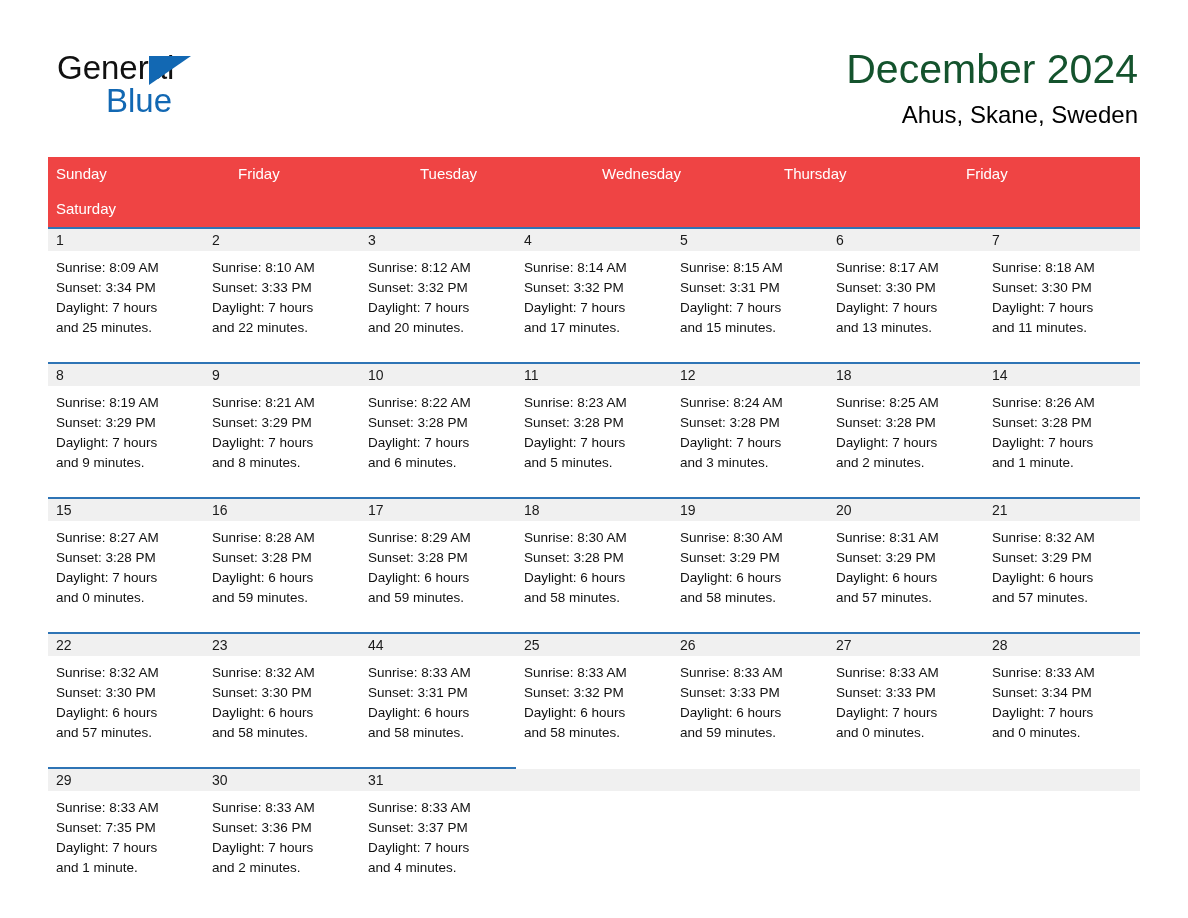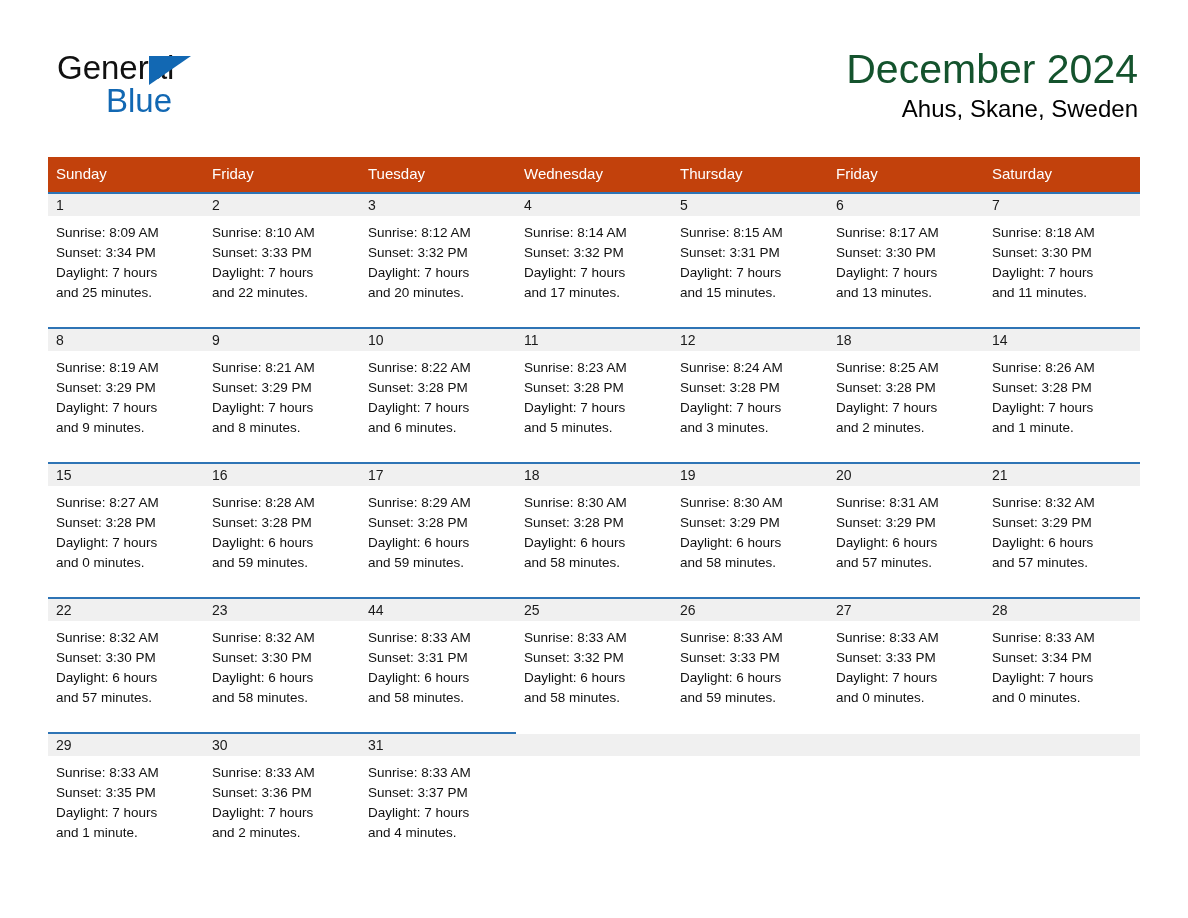--- a/index.html
+++ b/index.html
@@ -75,34 +75,35 @@
     line-height: 50px;
     font-weight: 400;
     color: #14532d;
     white-space: nowrap;
   }
   .cal-subtitle {
     font-size: 24px;
     line-height: 30px;
     font-weight: 400;
     color: #000000;
+    margin-top: 6px;
     white-space: nowrap;
   }
 
   
   .calendar {
     position: absolute;
     left: 48px;
     top: 157px;
     width: 1092px;
   }
   .weekday-row {
     display: grid;
-    grid-template-columns: repeat(7, 1fr);
-    background: #c2410c;
+    grid-template-columns: repeat(6, 1fr);
+    background: #ef4444;
   }
   .weekday-cell {
     color: #ffffff;
     font-size: 15px;
     line-height: 18px;
     padding: 8px 0 9px 8px;
     box-sizing: border-box;
     white-space: nowrap;
   }
   .week-row {
@@ -434,21 +435,21 @@
           <div>and 0 minutes.</div>
         </div>
       </div>
     </div>
 
     <div class="week-row">
       <div class="day-cell">
         <div class="day-number-band">29</div>
         <div class="day-body">
           <div>Sunrise: 8:33 AM</div>
-          <div>Sunset: 3:35 PM</div>
+          <div>Sunset: 7:35 PM</div>
           <div>Daylight: 7 hours</div>
           <div>and 1 minute.</div>
         </div>
       </div>
       <div class="day-cell">
         <div class="day-number-band">30</div>
         <div class="day-body">
           <div>Sunrise: 8:33 AM</div>
           <div>Sunset: 3:36 PM</div>
           <div>Daylight: 7 hours</div>

